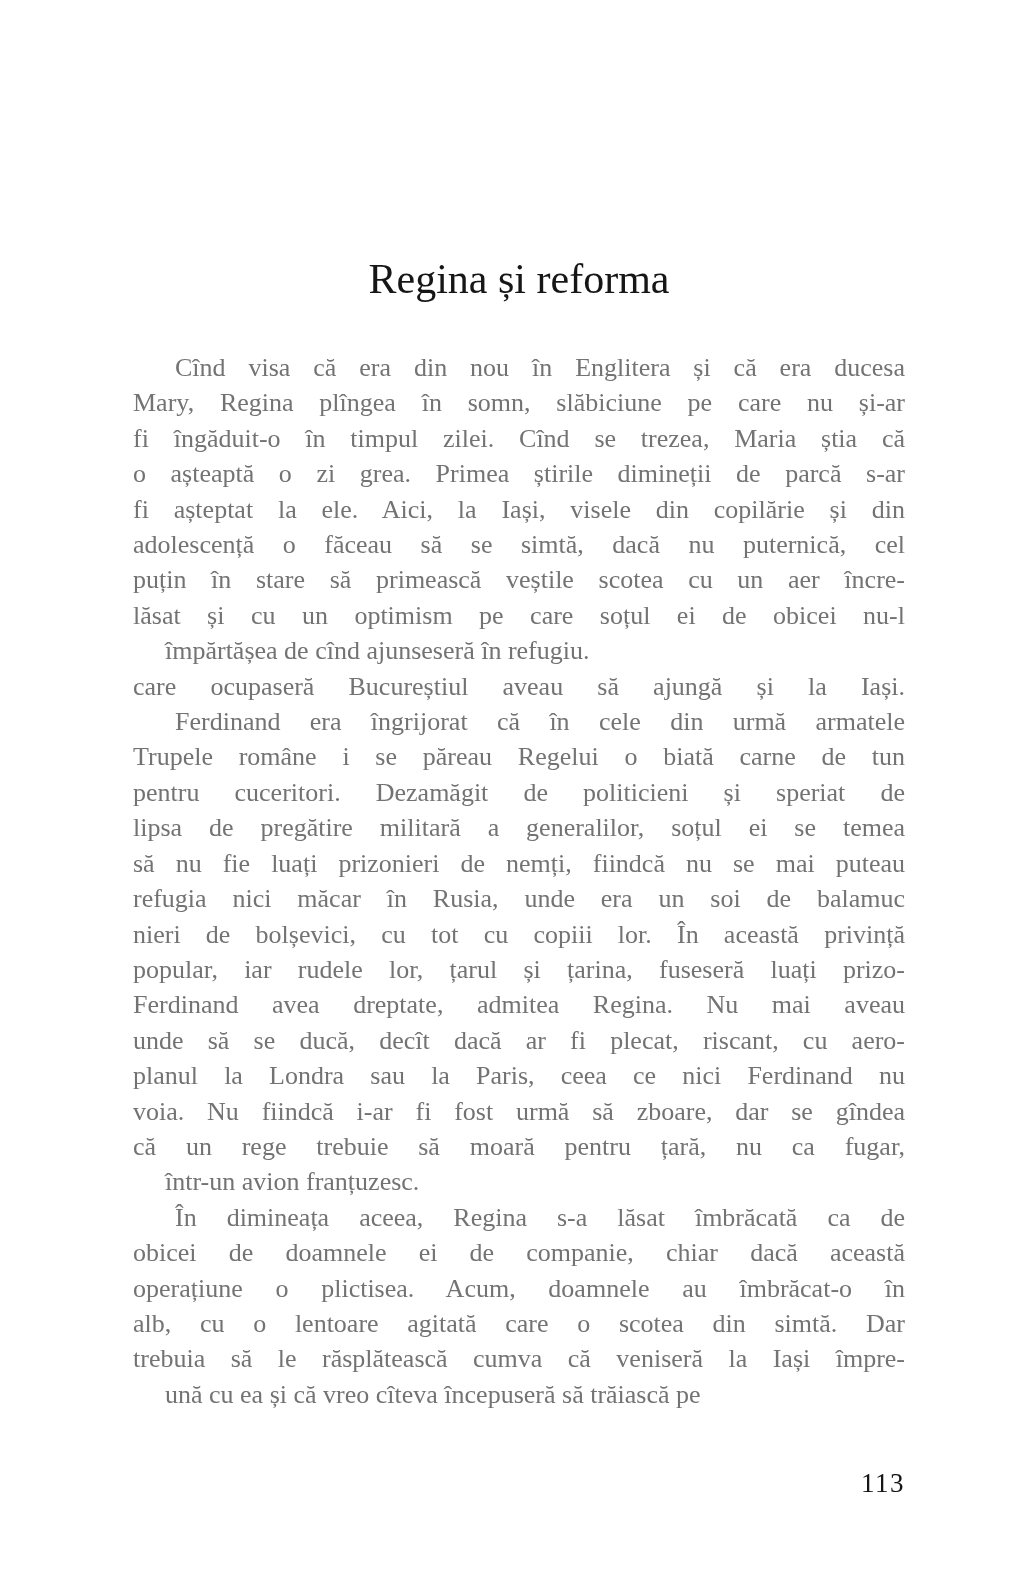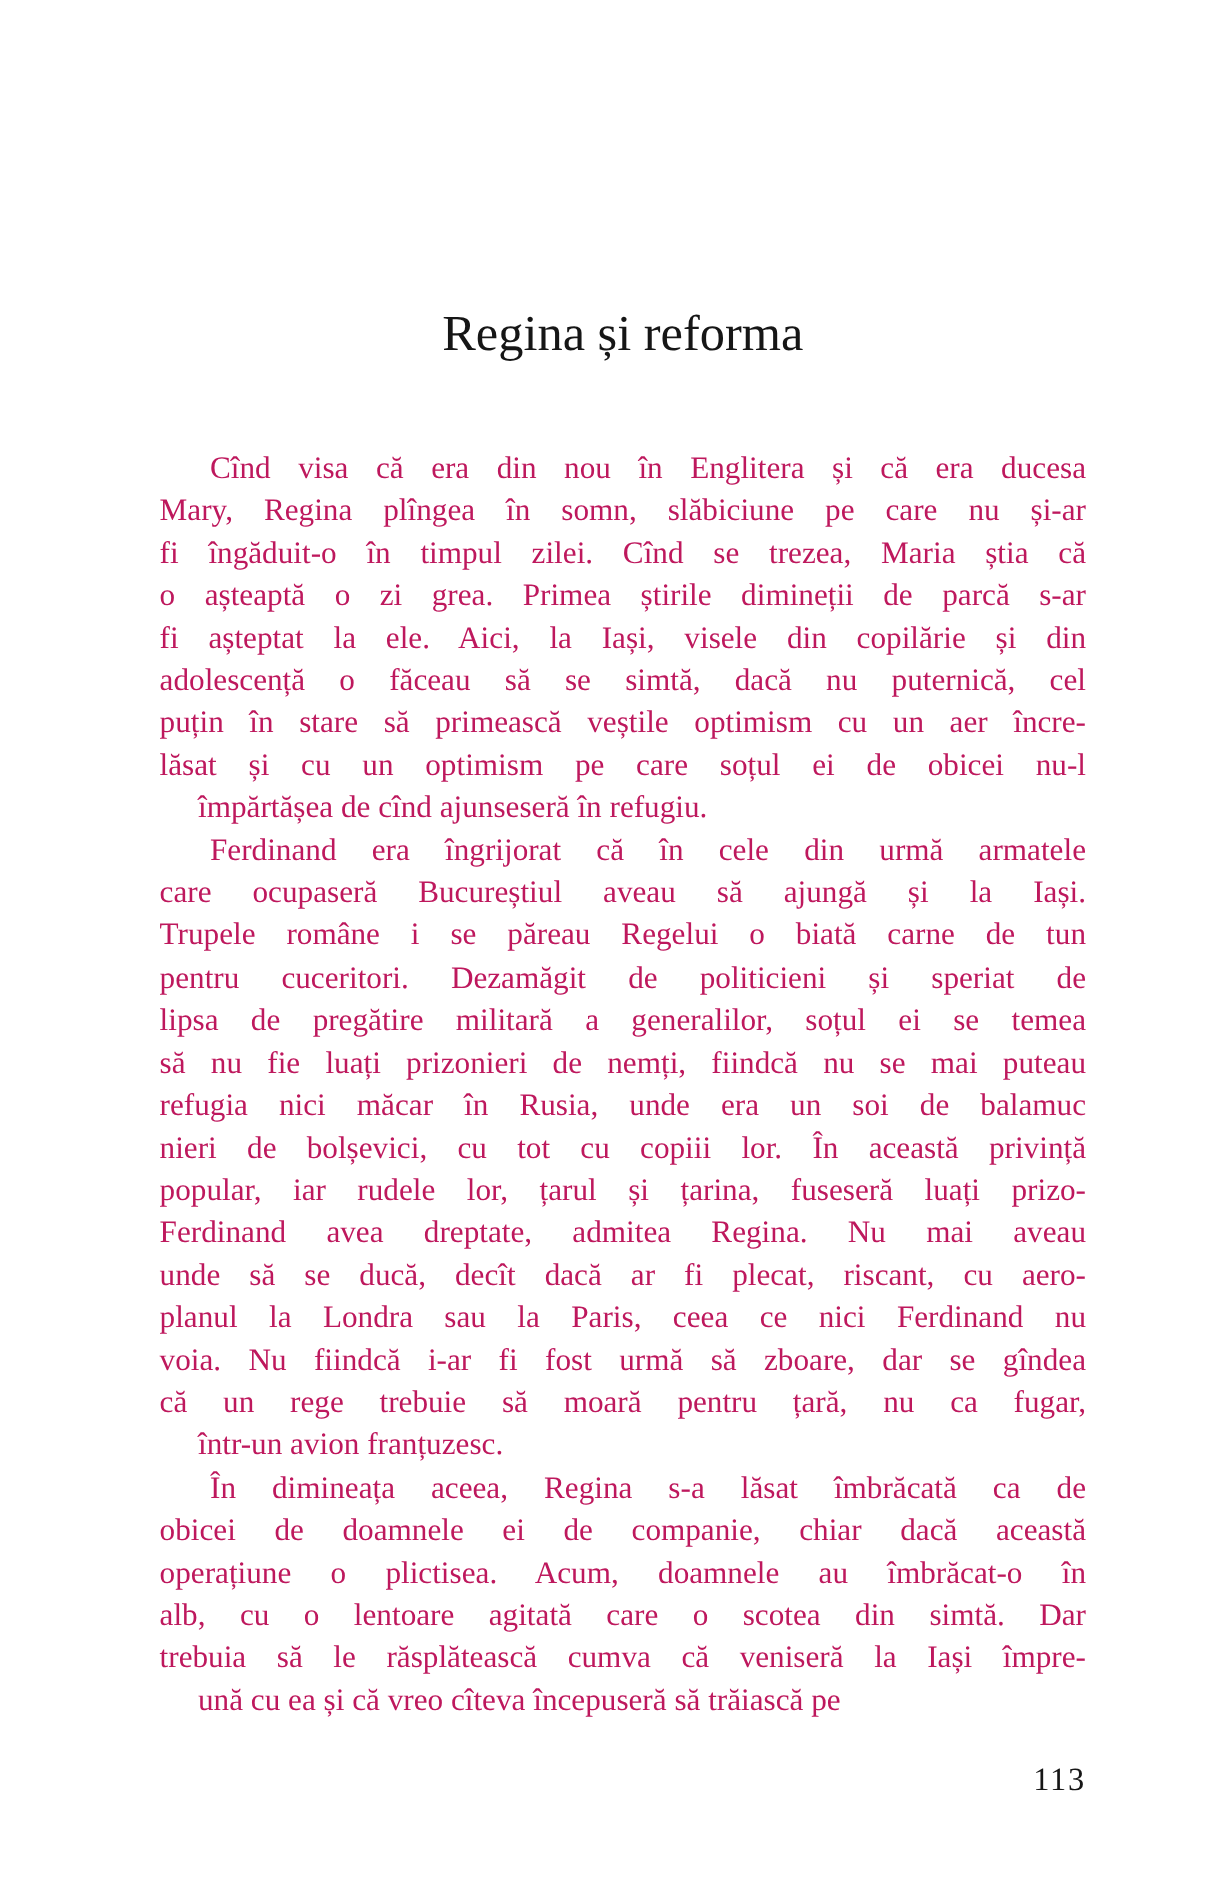--- a/index.html
+++ b/index.html
@@ -21,26 +21,26 @@
     top: 254px;
     left: 133px;
     width: 772px;
     text-align: center;
     font-size: 42px;
     line-height: 1.2;
     color: #161616;
   }
   .body-text {
     position: absolute;
-    top: 372px;
+    top: 350px;
     left: 133px;
     width: 772px;
     font-size: 26px;
     line-height: 35.4px;
-    color: #be185d;
+    color: #737373;
   }
   .line {
     text-align: justify;
     text-align-last: justify;
     white-space: normal;
   }
   .line.p-first {
     text-indent: 42px;
   }
   .line.p-last {
@@ -68,28 +68,28 @@
 
   <div class="body-text">
 
     <div>
       <div class="line p-first">Cînd visa că era din nou în Englitera și că era ducesa</div>
       <div class="line">Mary, Regina plîngea în somn, slăbiciune pe care nu și-ar</div>
       <div class="line">fi îngăduit-o în timpul zilei. Cînd se trezea, Maria știa că</div>
       <div class="line">o așteaptă o zi grea. Primea știrile dimineții de parcă s-ar</div>
       <div class="line">fi așteptat la ele. Aici, la Iași, visele din copilărie și din</div>
       <div class="line">adolescență o făceau să se simtă, dacă nu puternică, cel</div>
-      <div class="line">puțin în stare să primească veștile optimism cu un aer încre-</div>
+      <div class="line">puțin în stare să primească veștile scotea cu un aer încre-</div>
       <div class="line">lăsat și cu un optimism pe care soțul ei de obicei nu-l</div>
       <div class="line p-last">împărtășea de cînd ajunseseră în refugiu.</div>
     </div>
 
     <div>
+      <div class="line">care ocupaseră Bucureștiul aveau să ajungă și la Iași.</div>
       <div class="line p-first">Ferdinand era îngrijorat că în cele din urmă armatele</div>
-      <div class="line">care ocupaseră Bucureștiul aveau să ajungă și la Iași.</div>
       <div class="line">Trupele române i se păreau Regelui o biată carne de tun</div>
       <div class="line">pentru cuceritori. Dezamăgit de politicieni și speriat de</div>
       <div class="line">lipsa de pregătire militară a generalilor, soțul ei se temea</div>
       <div class="line">să nu fie luați prizonieri de nemți, fiindcă nu se mai puteau</div>
       <div class="line">refugia nici măcar în Rusia, unde era un soi de balamuc</div>
       <div class="line">nieri de bolșevici, cu tot cu copiii lor. În această privință</div>
       <div class="line">popular, iar rudele lor, țarul și țarina, fuseseră luați prizo-</div>
       <div class="line">Ferdinand avea dreptate, admitea Regina. Nu mai aveau</div>
       <div class="line">unde să se ducă, decît dacă ar fi plecat, riscant, cu aero-</div>
       <div class="line">planul la Londra sau la Paris, ceea ce nici Ferdinand nu</div>

